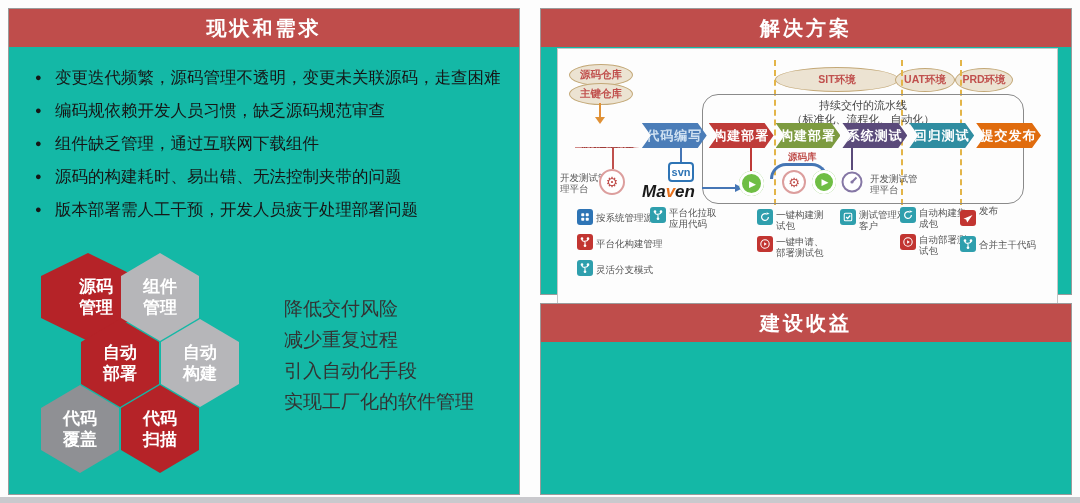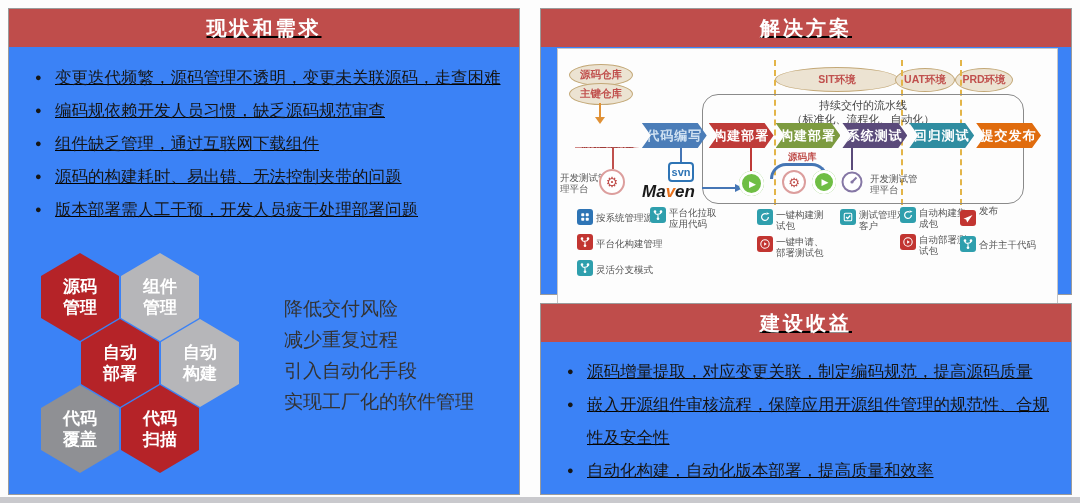--- a/index.html
+++ b/index.html
@@ -1,18 +1,18 @@
 <!DOCTYPE html>
 <html><head>
 <meta charset="utf-8">
 <style>
   html,body{margin:0;padding:0;background:#fff;}
   .canvas{position:relative;width:1080px;height:503px;background:#fdfdfd;
           font-family:"Liberation Sans","DejaVu Sans",sans-serif;overflow:hidden;}
-  .panel{position:absolute;background:#3b82f6;border:1px solid #9b9b9b;box-sizing:border-box;text-decoration:underline;}
+  .panel{position:absolute;background:#14b8a6;border:1px solid #9b9b9b;box-sizing:border-box;}
   .panel-header{height:38px;background:#bf4d4b;color:#fff;font-size:20px;font-weight:bold;
                 display:flex;align-items:center;justify-content:center;letter-spacing:3px;}
   ul.bullets{list-style:none;margin:14px 0 0 0;padding:0 12px 0 26px;font-size:16.5px;color:#161616;}
   ul.bullets li{position:relative;padding-left:20px;line-height:33px;}
   ul.bullets li::before{content:"●";position:absolute;left:0;top:0;font-size:11px;}
   .hex{position:absolute;width:78px;height:88px;color:#fff;font-weight:bold;font-size:17px;
        text-align:center;display:flex;flex-direction:column;justify-content:center;line-height:21px;
        clip-path:polygon(50% 0,100% 26%,100% 74%,50% 100%,0 74%,0 26%);}
   .benefit-lines{position:absolute;left:275px;top:284px;font-size:19px;color:#333;line-height:31px;}
   .diagram{position:absolute;left:16px;top:39px;width:501px;height:296px;border:1px solid #c6c6c6;
@@ -55,21 +55,21 @@
   <div class="panel" id="left-panel" style="left:8px;top:8px;width:512px;height:487px;">
     <div class="panel-header">现状和需求</div>
     <ul class="bullets">
       <li>变更迭代频繁，源码管理不透明，变更未关联源码，走查困难</li>
       <li>编码规依赖开发人员习惯，缺乏源码规范审查</li>
       <li>组件缺乏管理，通过互联网下载组件</li>
       <li>源码的构建耗时、易出错、无法控制夹带的问题</li>
       <li>版本部署需人工干预，开发人员疲于处理部署问题</li>
     </ul>
 
-    <div class="hex" style="left: 32px; top: 244px; background-color: rgb(181, 35, 40);">
+    <div class="hex" style="left: 32px; top: 244px; background-color: rgb(181, 35, 40); padding-left: 16px;">
       <span>源码</span>
       <span>管理</span>
     </div>
     <div class="hex" style="left: 112px; top: 244px; background-color: rgb(182, 182, 185);">
       <span>组件</span>
       <span>管理</span>
     </div>
     <div class="hex" style="left: 72px; top: 310px; background-color: rgb(181, 35, 40);">
       <span>自动</span>
       <span>部署</span>
@@ -278,21 +278,16 @@
             </g>
           </svg>
       </div>
       <div class="tiny-label" style="left:421px;top:190px;white-space:nowrap;">合并主干代码</div>
 
     </div>
   </div>
 
   <div class="panel" id="benefit-panel" style="left:540px;top:303px;width:532px;height:192px;">
     <div class="panel-header">建设收益</div>
-    <ul class="bullets" style="margin-top:13px;padding-right:18px;">
-      <li>源码增量提取，对应变更关联，制定编码规范，提高源码质量</li>
-      <li>嵌入开源组件审核流程，保障应用开源组件管理的规范性、合规性及安全性</li>
-      <li>自动化构建，自动化版本部署，提高质量和效率</li>
-    </ul>
   </div>
 
   <div class="bottom-strip"></div>
 </div>
 
 </body></html>

